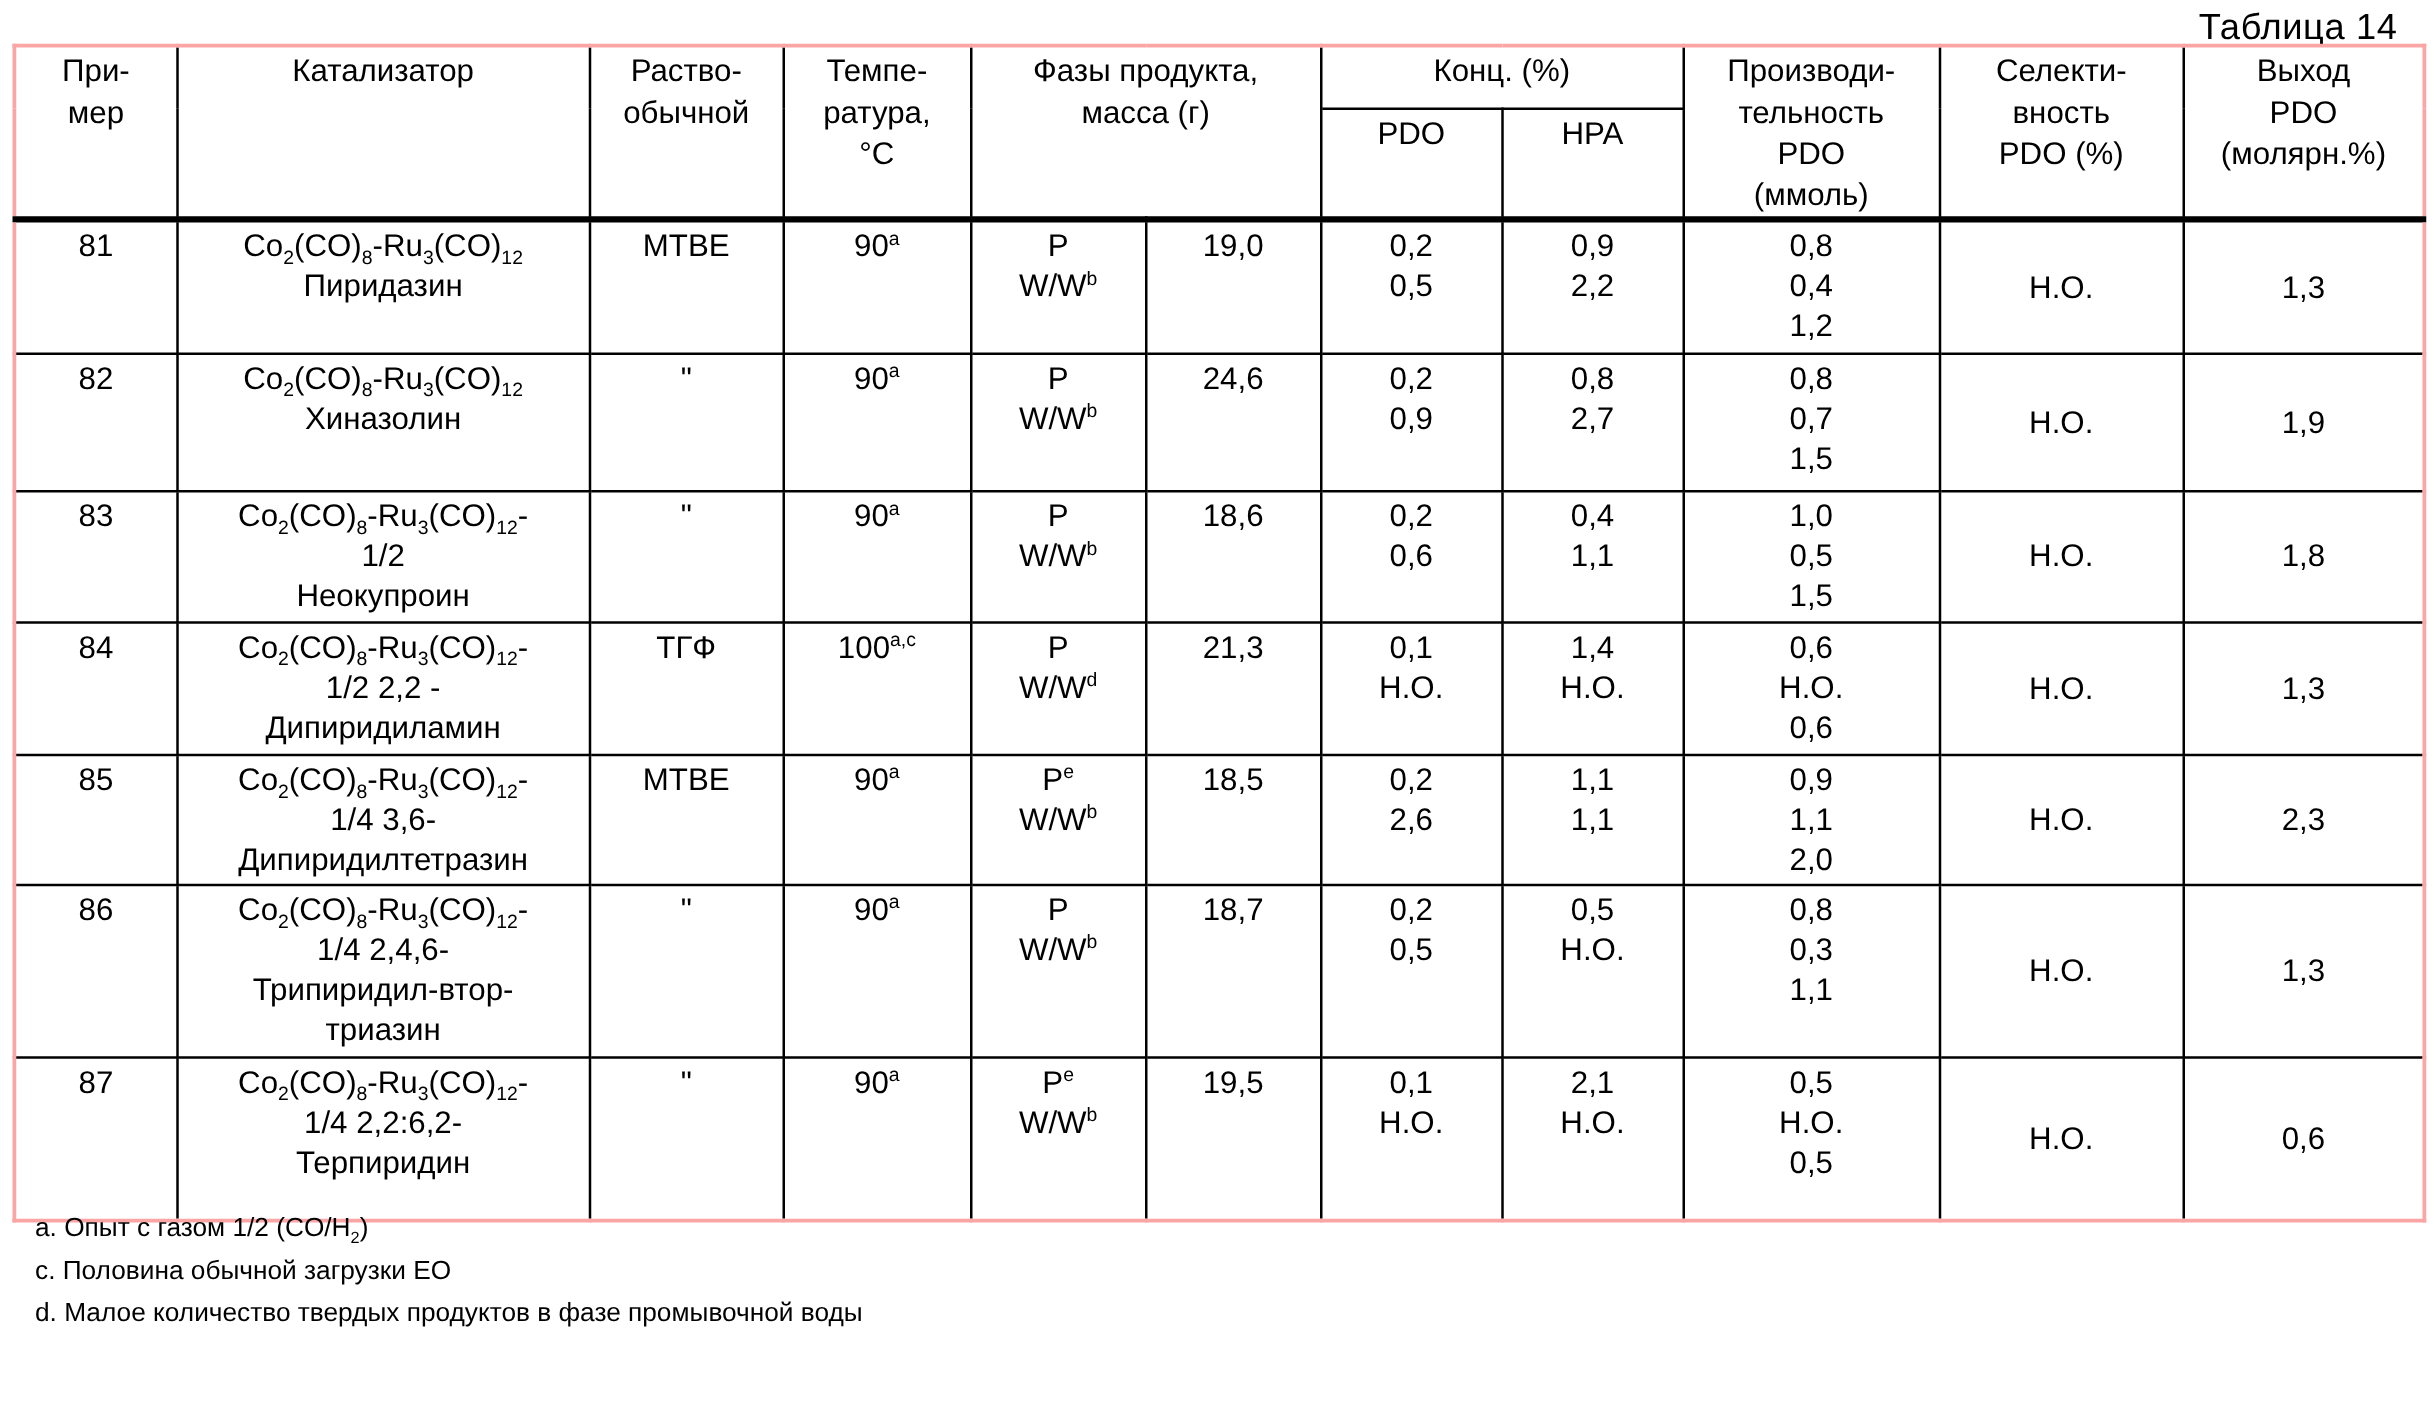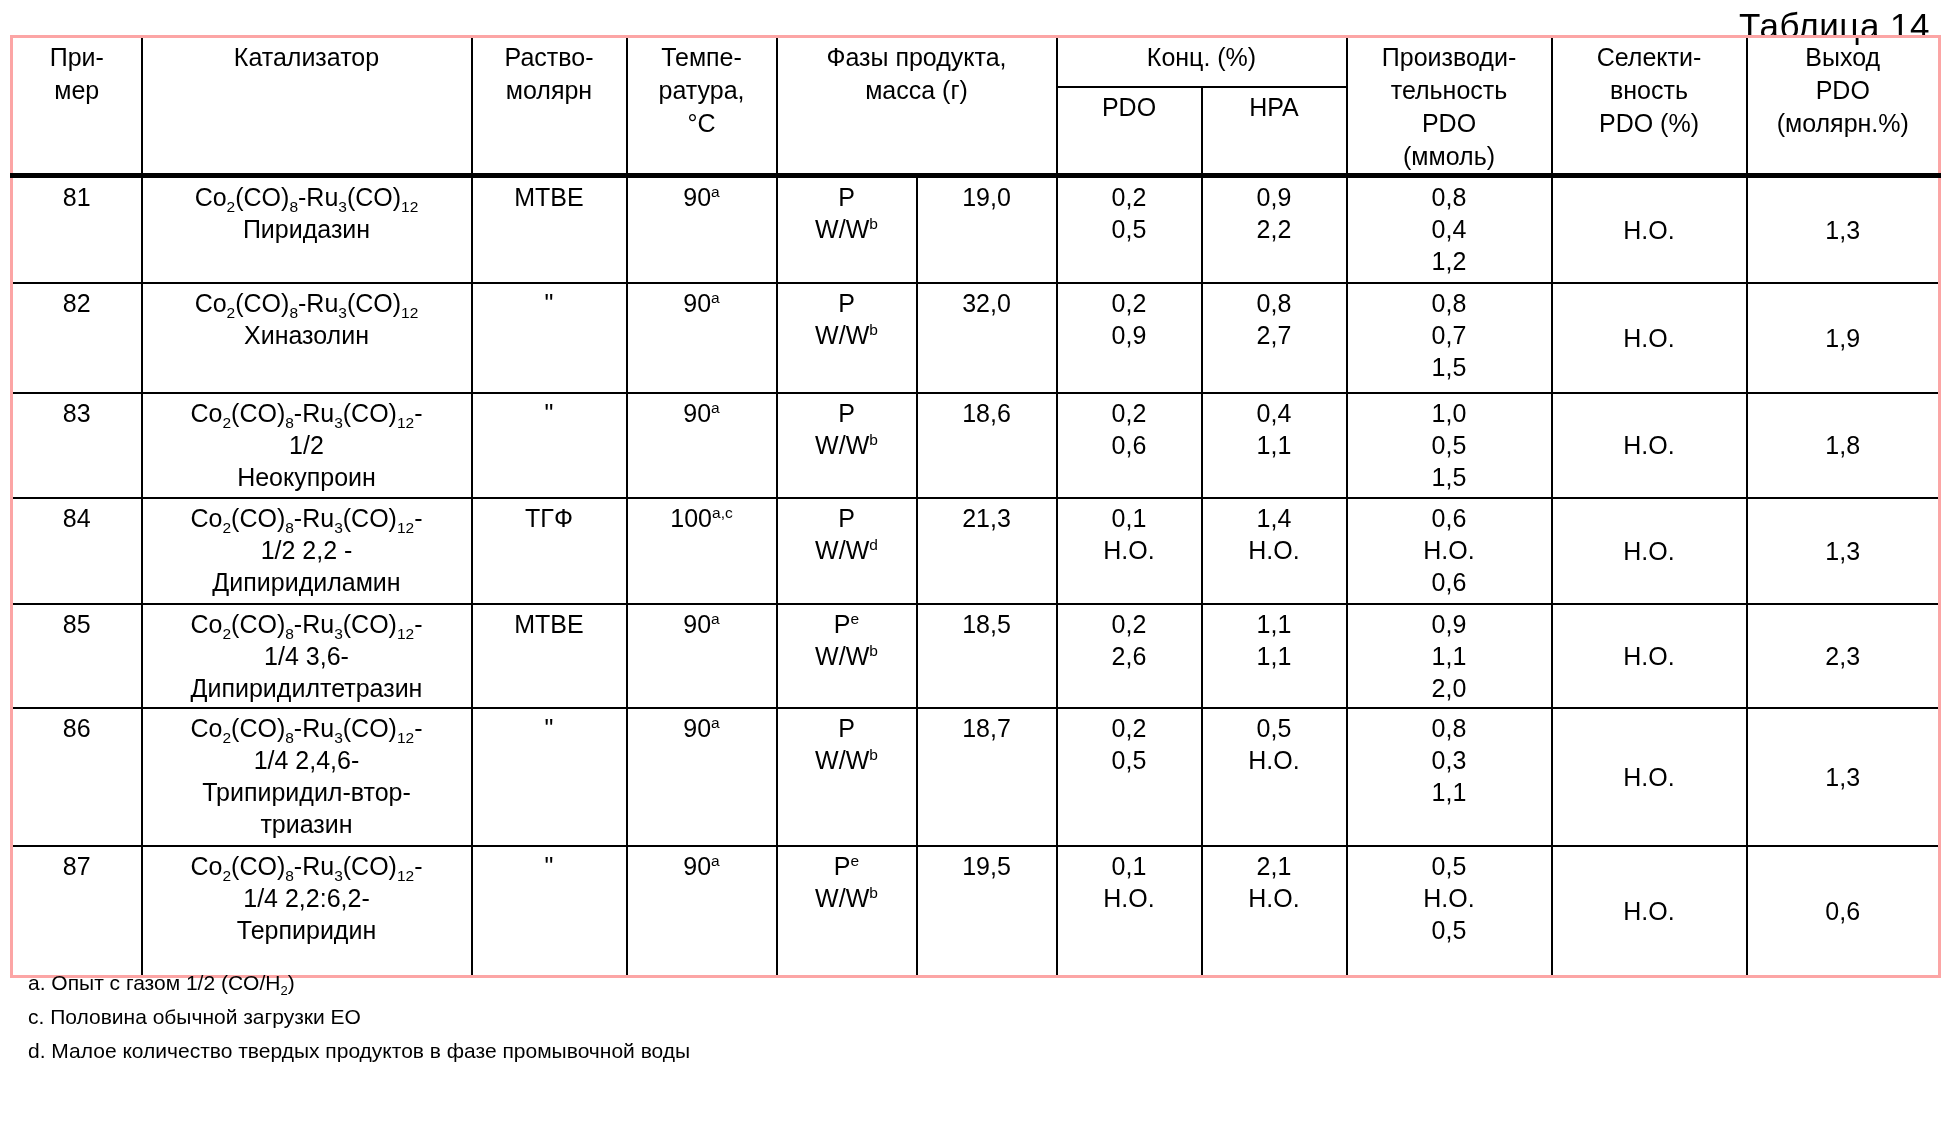--- a/index.html
+++ b/index.html
@@ -3,22 +3,22 @@
 <meta charset="utf-8">
 <style>
   html,body{margin:0;padding:0;background:#ffffff;}
   body{
     width:1948px;height:1138px;position:relative;overflow:hidden;
     font-family:"Liberation Sans", sans-serif;color:#000;
     -webkit-font-smoothing:antialiased;
   }
   .page{position:absolute;inset:0;}
   .table-title{
-    position:absolute;top:6px;right:18px;
-    font-size:35px;letter-spacing:0.5px;
+    position:absolute;top:6px;right:30px;
+    font-size:29px;letter-spacing:0.5px;
   }
   table.results{
     position:absolute;left:10px;top:35px;
     border-collapse:collapse;table-layout:fixed;
     border:3px solid #fca5a5;
   }
   .results th,.results td{
     border:2px solid #000;
     text-align:center;vertical-align:top;
     padding:3px 2px 0 2px;
@@ -63,21 +63,21 @@
         <tr style="height: 50px;">
           <th rowspan="2">
             <div class="cell-line">При-</div>
             <div class="cell-line">мер</div>
           </th>
           <th rowspan="2">
             <div class="cell-line">Катализатор</div>
           </th>
           <th rowspan="2">
             <div class="cell-line">Раство-</div>
-            <div class="cell-line">молярн</div>
+            <div class="cell-line">обычной</div>
           </th>
           <th rowspan="2">
             <div class="cell-line">Темпе-</div>
             <div class="cell-line">ратура,</div>
             <div class="cell-line">°C</div>
           </th>
           <th rowspan="2" colspan="2">
             <div class="cell-line">Фазы продукта,</div>
             <div class="cell-line">масса (г)</div>
           </th>
@@ -164,21 +164,21 @@
             <div class="cell-line">"</div>
           </td>
           <td>
             <div class="cell-line">90<sup>a</sup></div>
           </td>
           <td>
             <div class="cell-line">P</div>
             <div class="cell-line">W/W<sup>b</sup></div>
           </td>
           <td>
-            <div class="cell-line">32,0</div>
+            <div class="cell-line">24,6</div>
           </td>
           <td>
             <div class="cell-line">0,2</div>
             <div class="cell-line">0,9</div>
           </td>
           <td>
             <div class="cell-line">0,8</div>
             <div class="cell-line">2,7</div>
           </td>
           <td>

